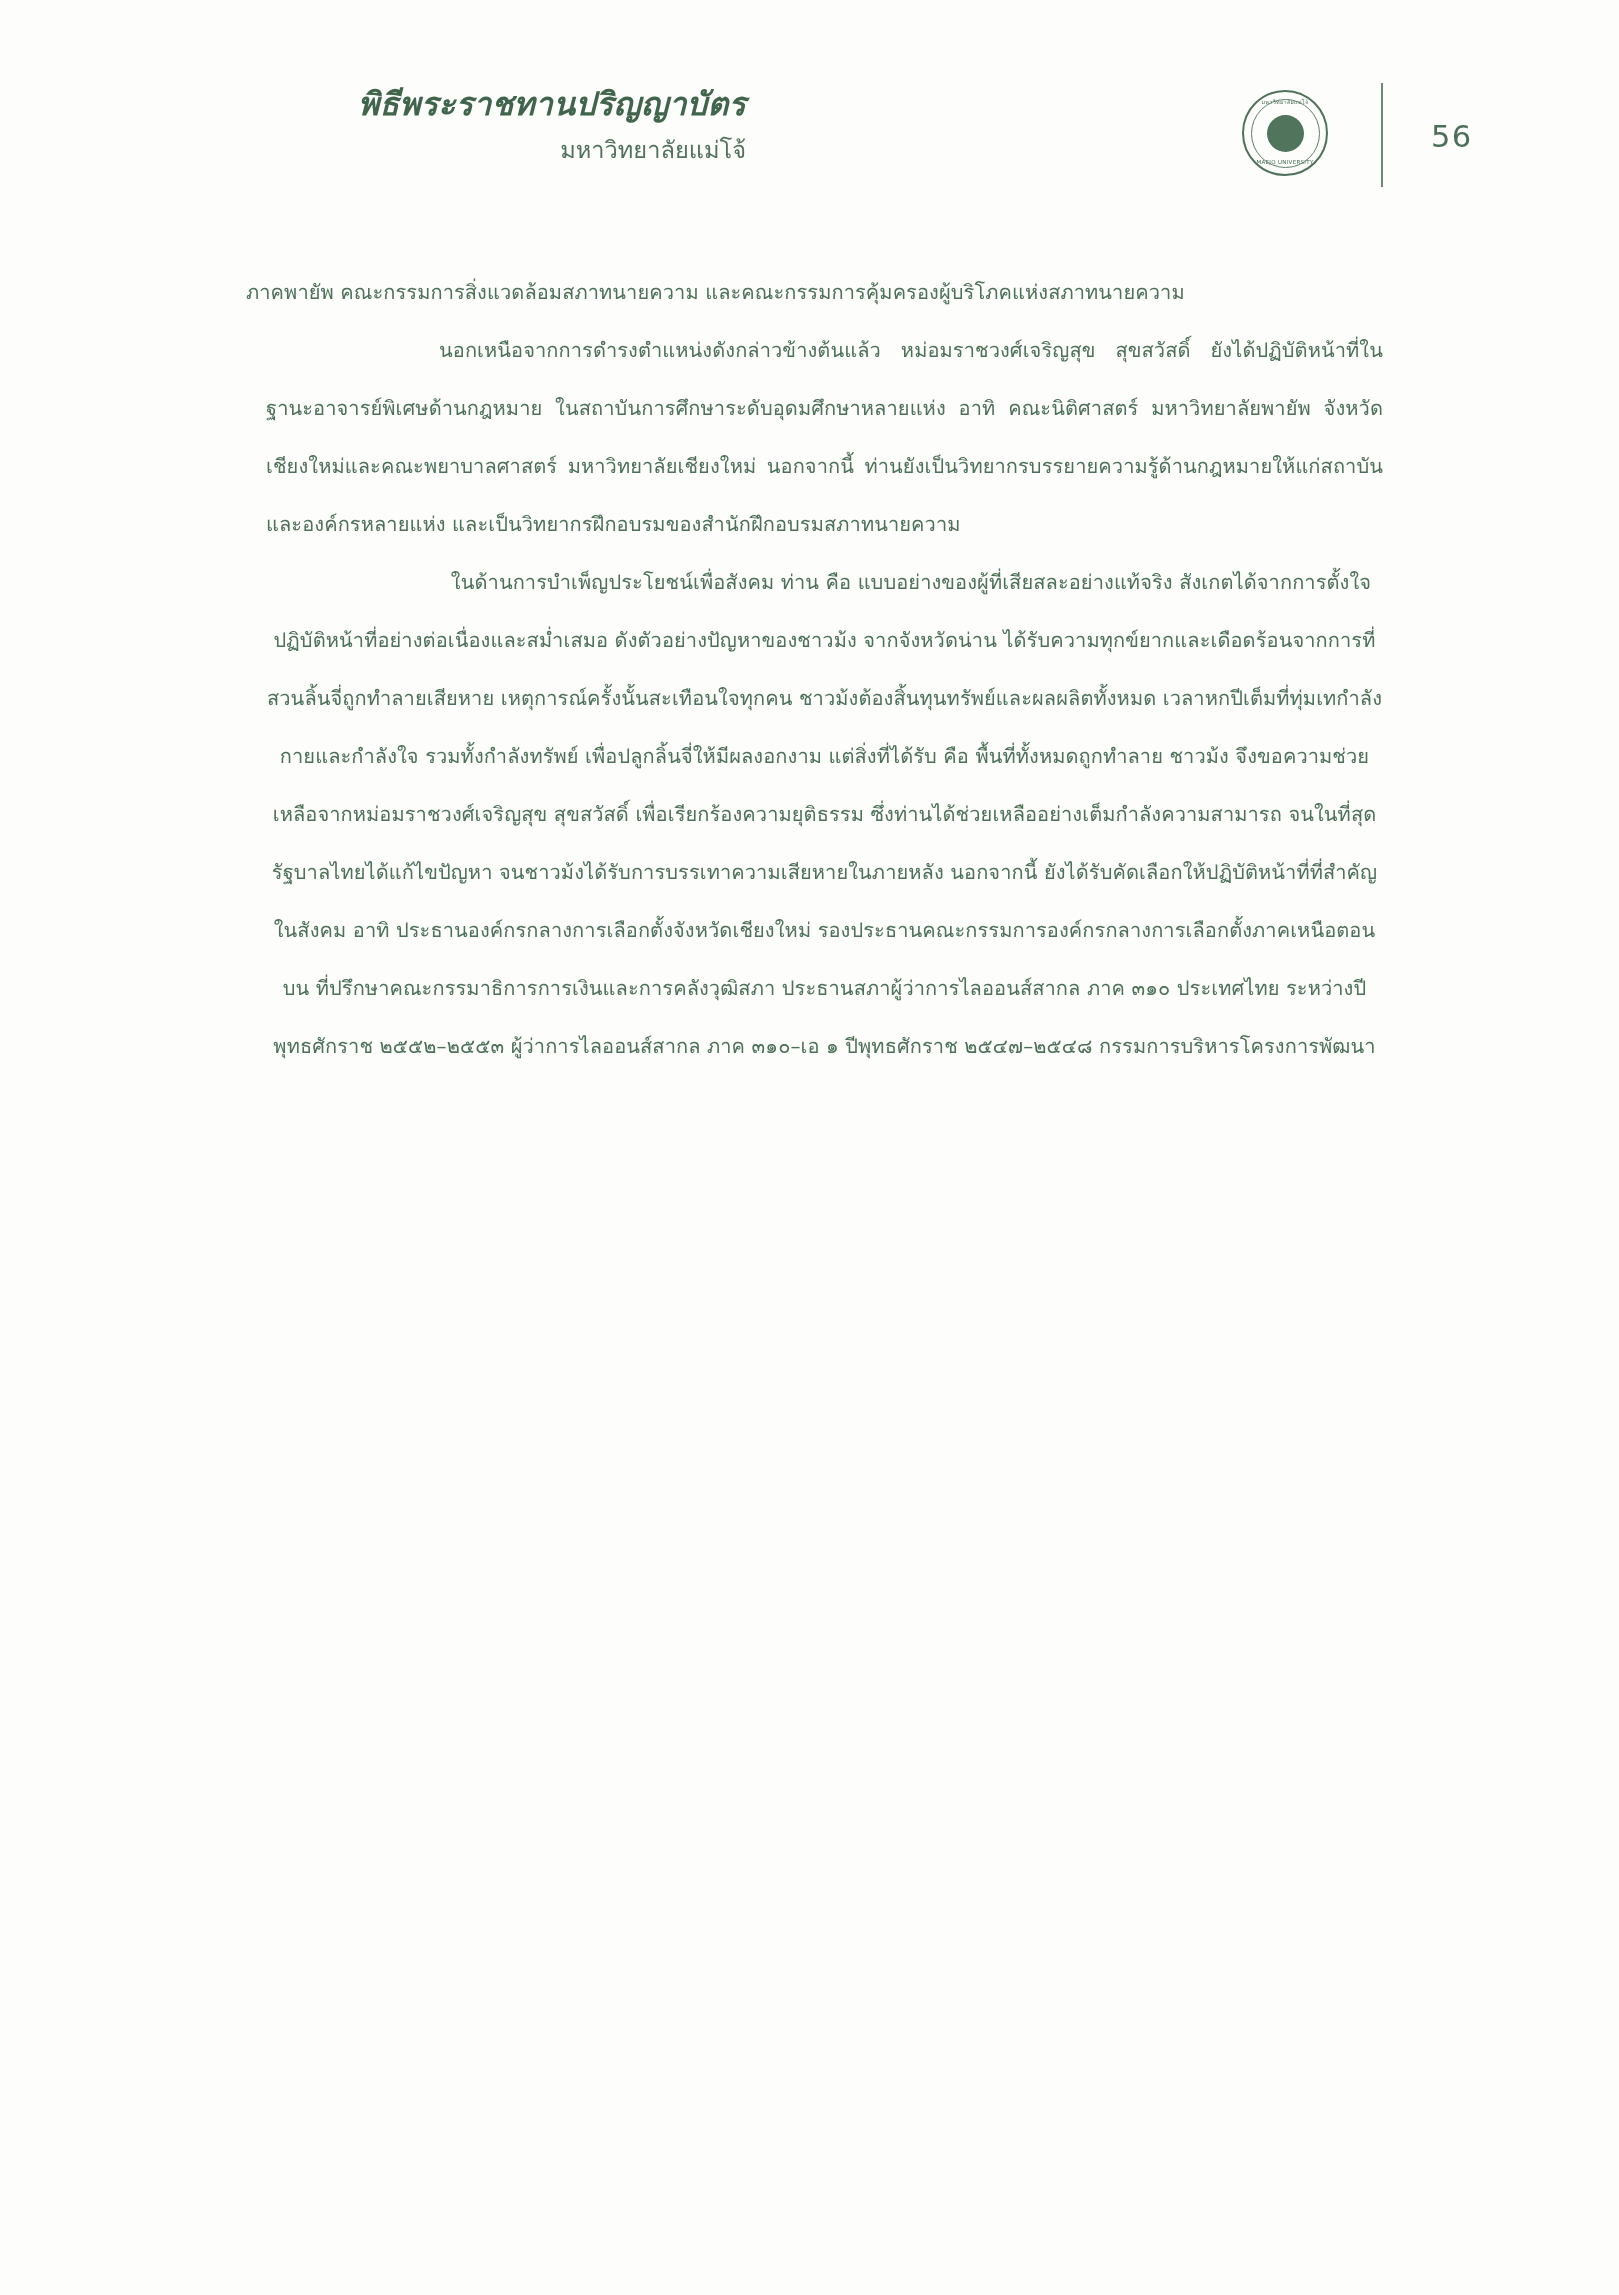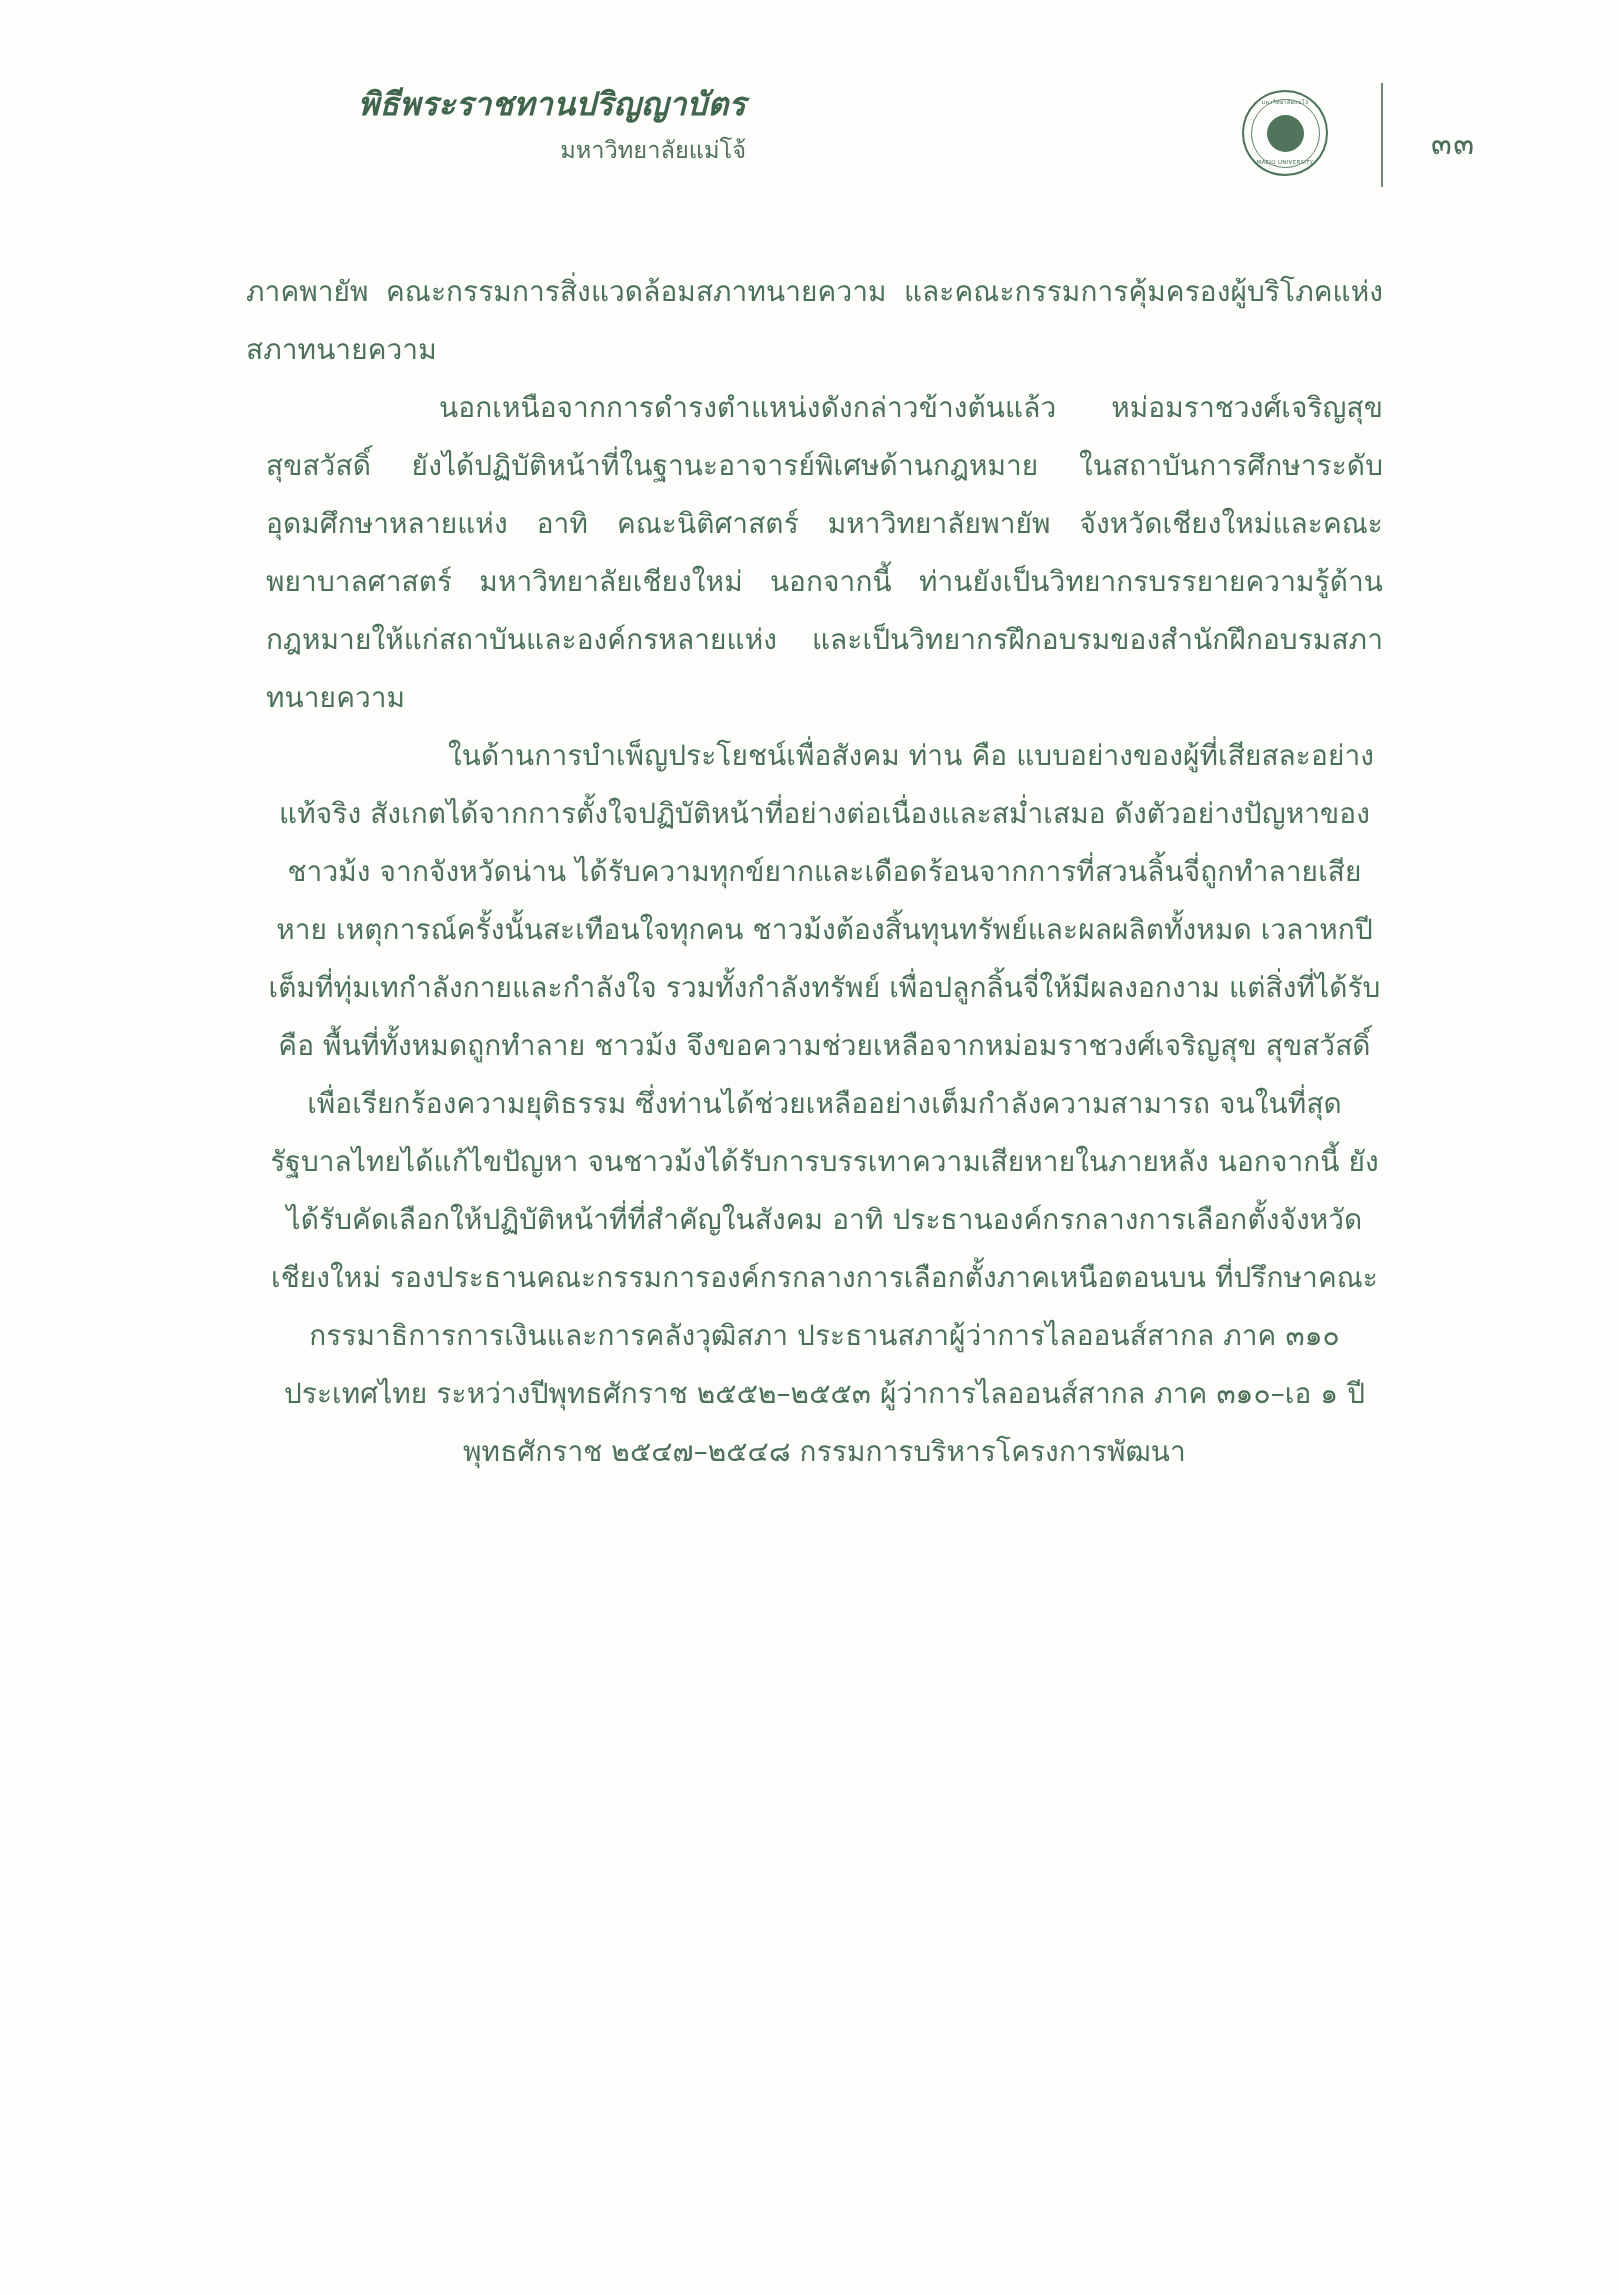--- a/index.html
+++ b/index.html
@@ -117,21 +117,21 @@
     color: #4c6e58;
     letter-spacing: 1.4px;
   }
 
   
   .body-text {
     position: absolute;
     left: 246px;
     top: 263px;
     width: 1137px;
-    font-size: 28px;
+    font-size: 20px;
     line-height: 58px;
     color: #4c7058;
     letter-spacing: 0.1px;
   }
 
   .para {
     margin: 0 0 0 0;
     text-align: justify;
     text-justify: inter-word;
   }
@@ -160,21 +160,21 @@
 
     <div class="header-seal">
       <div class="ring"></div>
       <div class="inner"></div>
       <div class="seal-top">มหาวิทยาลัยแม่โจ้</div>
       <div class="seal-bottom">MAEJO UNIVERSITY</div>
     </div>
 
     <div class="header-divider"></div>
 
-    <div class="page-number">๓๓</div>
+    <div class="page-number">56</div>
   </div>
 
   <div class="body-text">
     <p class="para">ภาคพายัพ คณะกรรมการสิ่งแวดล้อมสภาทนายความ และคณะกรรมการคุ้มครองผู้บริโภคแห่งสภาทนายความ</p>
     <p class="para indent">นอกเหนือจากการดำรงตำแหน่งดังกล่าวข้างต้นแล้ว หม่อมราชวงศ์เจริญสุข สุขสวัสดิ์ ยังได้ปฏิบัติหน้าที่ในฐานะอาจารย์พิเศษด้านกฎหมาย ในสถาบันการศึกษาระดับอุดมศึกษาหลายแห่ง อาทิ คณะนิติศาสตร์ มหาวิทยาลัยพายัพ จังหวัดเชียงใหม่และคณะพยาบาลศาสตร์ มหาวิทยาลัยเชียงใหม่ นอกจากนี้ ท่านยังเป็นวิทยากรบรรยายความรู้ด้านกฎหมายให้แก่สถาบันและองค์กรหลายแห่ง และเป็นวิทยากรฝึกอบรมของสำนักฝึกอบรมสภาทนายความ</p>
     <p class="para indent">ในด้านการบำเพ็ญประโยชน์เพื่อสังคม  ท่าน  คือ  แบบอย่างของผู้ที่เสียสละอย่างแท้จริง สังเกตได้จากการตั้งใจปฏิบัติหน้าที่อย่างต่อเนื่องและสม่ำเสมอ ดังตัวอย่างปัญหาของชาวม้ง จากจังหวัดน่าน ได้รับความทุกข์ยากและเดือดร้อนจากการที่สวนลิ้นจี่ถูกทำลายเสียหาย เหตุการณ์ครั้งนั้นสะเทือนใจทุกคน ชาวม้งต้องสิ้นทุนทรัพย์และผลผลิตทั้งหมด เวลาหกปีเต็มที่ทุ่มเทกำลังกายและกำลังใจ รวมทั้งกำลังทรัพย์ เพื่อปลูกลิ้นจี่ให้มีผลงอกงาม แต่สิ่งที่ได้รับ คือ พื้นที่ทั้งหมดถูกทำลาย ชาวม้ง จึงขอความช่วยเหลือจากหม่อมราชวงศ์เจริญสุข สุขสวัสดิ์ เพื่อเรียกร้องความยุติธรรม ซึ่งท่านได้ช่วยเหลืออย่างเต็มกำลังความสามารถ จนในที่สุด รัฐบาลไทยได้แก้ไขปัญหา จนชาวม้งได้รับการบรรเทาความเสียหายในภายหลัง นอกจากนี้ ยังได้รับคัดเลือกให้ปฏิบัติหน้าที่ที่สำคัญในสังคม อาทิ ประธานองค์กรกลางการเลือกตั้งจังหวัดเชียงใหม่ รองประธานคณะกรรมการองค์กรกลางการเลือกตั้งภาคเหนือตอนบน ที่ปรึกษาคณะกรรมาธิการการเงินและการคลังวุฒิสภา ประธานสภาผู้ว่าการไลออนส์สากล ภาค ๓๑๐ ประเทศไทย ระหว่างปีพุทธศักราช ๒๕๕๒–๒๕๕๓ ผู้ว่าการไลออนส์สากล ภาค ๓๑๐–เอ ๑ ปีพุทธศักราช ๒๕๔๗–๒๕๔๘ กรรมการบริหารโครงการพัฒนา</p>
   </div>
 
 </div>
 

